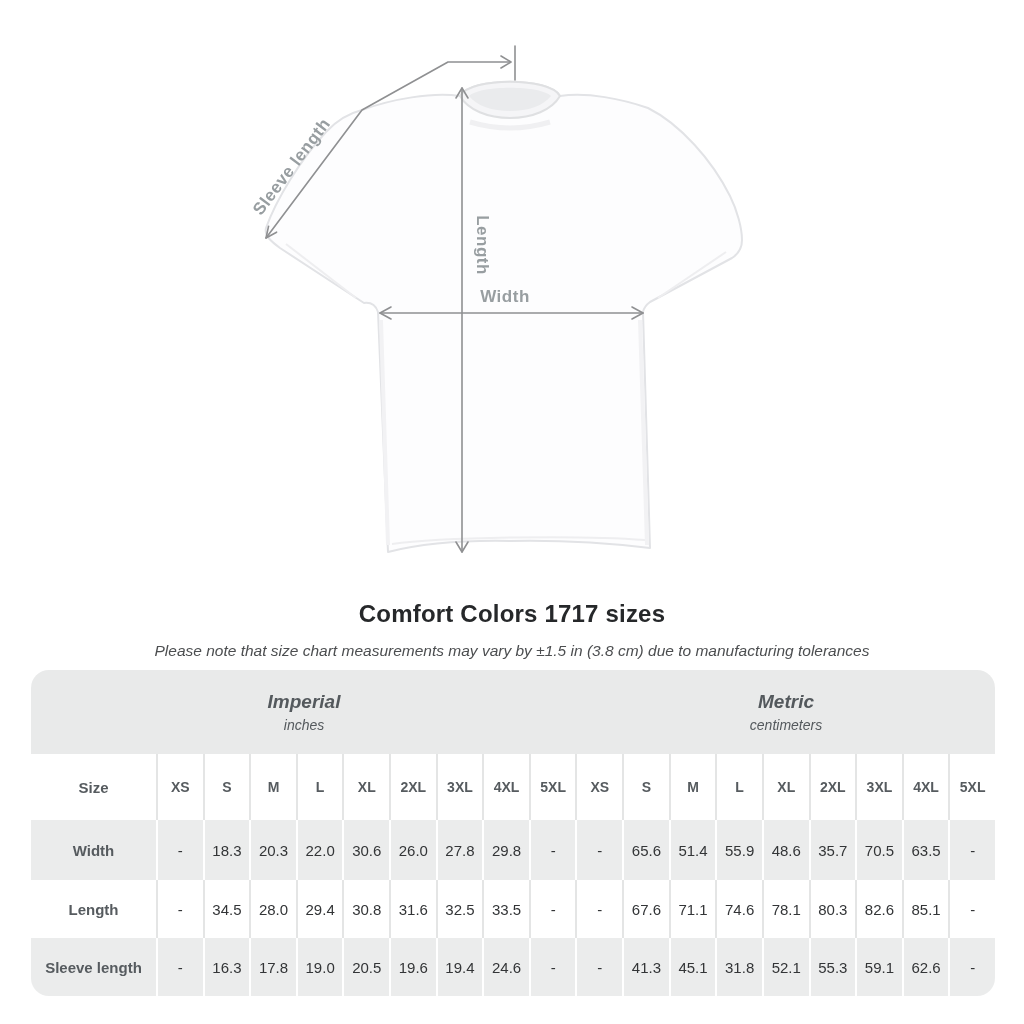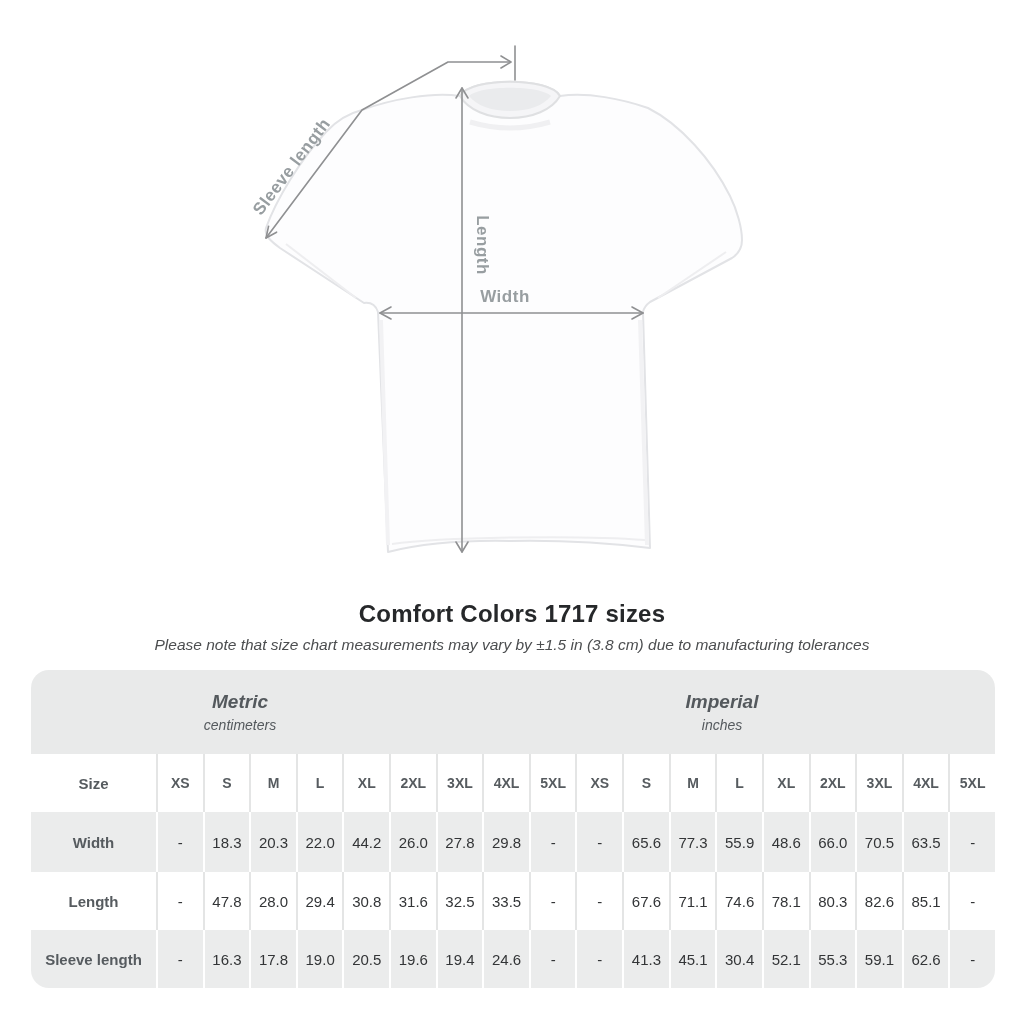--- a/index.html
+++ b/index.html
@@ -7,34 +7,34 @@
     font-family:"Liberation Sans", sans-serif; }
   #stage { position:relative; width:1024px; height:1024px; background:#fff; overflow:hidden; }
 
   
   #diagram { position:absolute; left:0; top:0; width:1024px; height:600px; }
   .ann-text { fill:#989ea1; font-size:17px; font-weight:bold; letter-spacing:0.5px; }
 
   
   #title-block { position:absolute; left:0; top:600px; width:1024px; text-align:center; }
   #page-title { font-size:24px; font-weight:bold; color:#26282a; letter-spacing:0.2px; }
-  #page-subtitle { margin-top:8px; font-size:15.5px; font-style:italic; color:#4c4e50; }
+  #page-subtitle { margin-top:14px; font-size:15.5px; font-style:italic; color:#4c4e50; }
 
   
   #size-table { position:absolute; left:31px; top:670px; width:964px; }
   .unit-band { display:flex; height:84px; background:#e9eaea; border-radius:18px 18px 0 0; }
   .unit-group { display:flex; flex-direction:column; align-items:center; justify-content:center; gap:4px; }
   .unit-group.imperial { width:546px; }
   .unit-group.metric { width:418px; }
   .unit-name { font-size:19px; font-weight:bold; font-style:italic; color:#54595d; }
   .unit-sub { font-size:14px; font-style:italic; color:#54595d; }
 
   .trow { display:grid; grid-template-columns:125px repeat(18, 1fr); column-gap:2px; }
   .c { display:flex; align-items:center; justify-content:center; background:#fff; }
-  .row-size { height:58px; }
+  .row-size { height:66px; }
   .row-width { height:60px; }
   .row-length { height:58px; }
   .row-sleeve { height:58px; }
 
   .row-white > .c { box-shadow:-2px 0 0 #e4e5e5; }
   .row-white > .c:first-child { box-shadow:none; }
   .row-gray > .c { background:#ebecec; box-shadow:none; }
   .row-sleeve > .c:first-child { border-bottom-left-radius:18px; }
   .row-sleeve > .c:last-child { border-bottom-right-radius:18px; }
 
@@ -105,27 +105,27 @@
   </svg>
 
   <div id="title-block">
     <div id="page-title">Comfort Colors 1717 sizes</div>
     <div id="page-subtitle">Please note that size chart measurements may vary by ±1.5 in (3.8 cm) due to manufacturing tolerances</div>
   </div>
 
   <div id="size-table">
 
     <div class="unit-band">
+      <div class="unit-group imperial">
+        <div class="unit-name">Imperial</div>
+        <div class="unit-sub">inches</div>
+      </div>
       <div class="unit-group metric">
         <div class="unit-name">Metric</div>
         <div class="unit-sub">centimeters</div>
-      </div>
-      <div class="unit-group imperial">
-        <div class="unit-name">Imperial</div>
-        <div class="unit-sub">inches</div>
       </div>
     </div>
 
     <div class="trow row-size row-white">
       <div class="c rowlab">Size</div>
       <div class="c hdr">XS</div>
       <div class="c hdr">S</div>
       <div class="c hdr">M</div>
       <div class="c hdr">L</div>
       <div class="c hdr">XL</div>
@@ -143,40 +143,40 @@
       <div class="c hdr">4XL</div>
       <div class="c hdr">5XL</div>
     </div>
 
     <div class="trow row-width row-gray">
       <div class="c rowlab">Width</div>
       <div class="c val">-</div>
       <div class="c val">18.3</div>
       <div class="c val">20.3</div>
       <div class="c val">22.0</div>
-      <div class="c val">44.2</div>
+      <div class="c val">30.6</div>
       <div class="c val">26.0</div>
       <div class="c val">27.8</div>
       <div class="c val">29.8</div>
       <div class="c val">-</div>
       <div class="c val">-</div>
       <div class="c val">65.6</div>
-      <div class="c val">77.3</div>
+      <div class="c val">51.4</div>
       <div class="c val">55.9</div>
       <div class="c val">48.6</div>
-      <div class="c val">66.0</div>
+      <div class="c val">35.7</div>
       <div class="c val">70.5</div>
       <div class="c val">63.5</div>
       <div class="c val">-</div>
     </div>
 
     <div class="trow row-length row-white">
       <div class="c rowlab">Length</div>
       <div class="c val">-</div>
-      <div class="c val">47.8</div>
+      <div class="c val">34.5</div>
       <div class="c val">28.0</div>
       <div class="c val">29.4</div>
       <div class="c val">30.8</div>
       <div class="c val">31.6</div>
       <div class="c val">32.5</div>
       <div class="c val">33.5</div>
       <div class="c val">-</div>
       <div class="c val">-</div>
       <div class="c val">67.6</div>
       <div class="c val">71.1</div>
@@ -195,21 +195,21 @@
       <div class="c val">17.8</div>
       <div class="c val">19.0</div>
       <div class="c val">20.5</div>
       <div class="c val">19.6</div>
       <div class="c val">19.4</div>
       <div class="c val">24.6</div>
       <div class="c val">-</div>
       <div class="c val">-</div>
       <div class="c val">41.3</div>
       <div class="c val">45.1</div>
-      <div class="c val">30.4</div>
+      <div class="c val">31.8</div>
       <div class="c val">52.1</div>
       <div class="c val">55.3</div>
       <div class="c val">59.1</div>
       <div class="c val">62.6</div>
       <div class="c val">-</div>
     </div>
 
   </div>
 </div>
 

